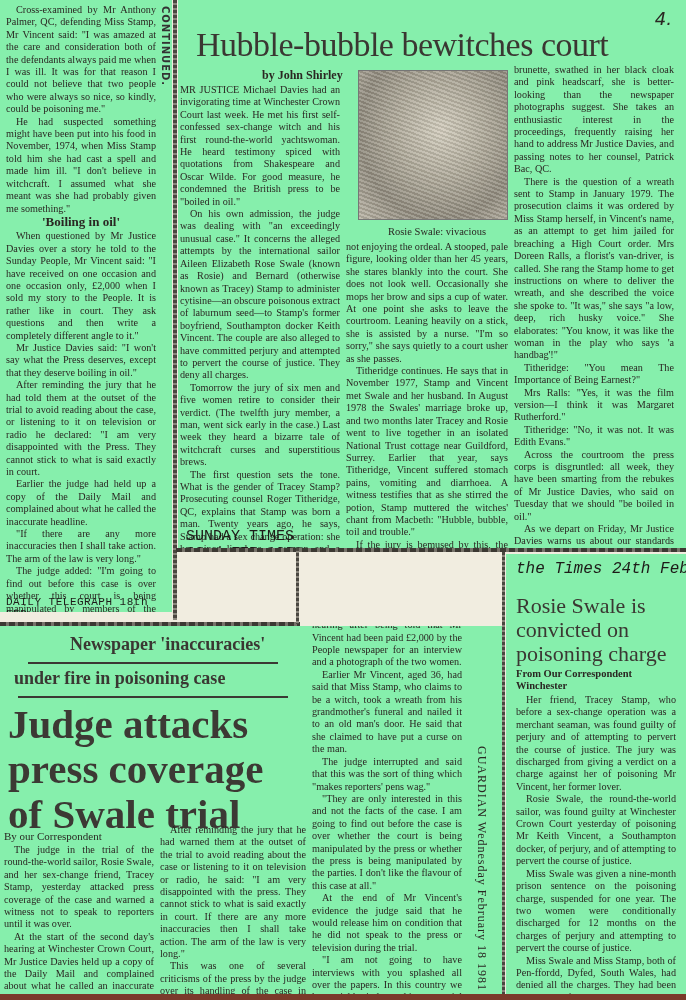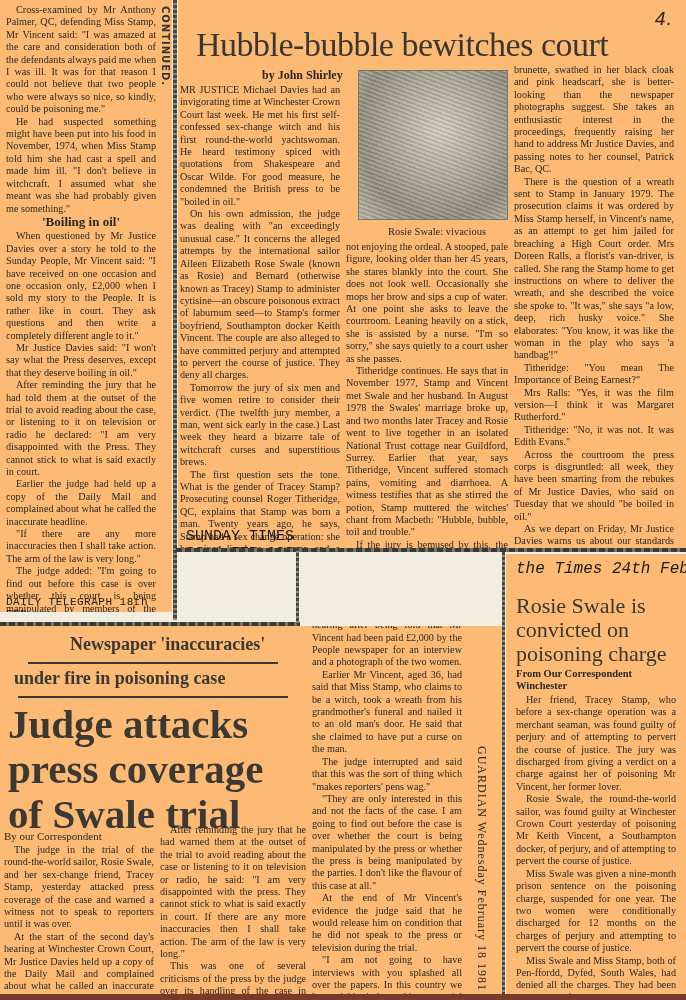--- a/index.html
+++ b/index.html
@@ -1,17 +1,17 @@
 <!DOCTYPE html>
 <html><head>
 <meta charset="utf-8">
 <style>
   html,body{margin:0;padding:0;}
   body{width:686px;height:1000px;background:#f1ede0;position:relative;overflow:hidden;font-family:"Liberation Serif","DejaVu Serif",serif;color:#2a2722;}
-  .clip{position:absolute;background:#fdba74;overflow:hidden;}
+  .clip{position:absolute;background:#86efac;overflow:hidden;}
   .col{font-size:10.2px;line-height:12.4px;text-align:justify;}
   .col p{margin:0;text-indent:10px;}
   .col p.noind{text-indent:0;}
   .sub{text-align:center;font-size:13px;font-weight:bold;margin:1px 0 2px 0;}
   .hand{font-family:Liberation Mono, monospace;font-style:italic;color:#1d1b18;}
   .rule-dark{position:absolute;background:#3b3833;}
   .vrule{position:absolute;background:repeating-linear-gradient(180deg,#4a4740 0 3px,#8a867c 3px 5px);}
   .hrule{position:absolute;background:repeating-linear-gradient(90deg,#3c3933 0 6px,#77736a 6px 9px);}
 </style>
 </head>

